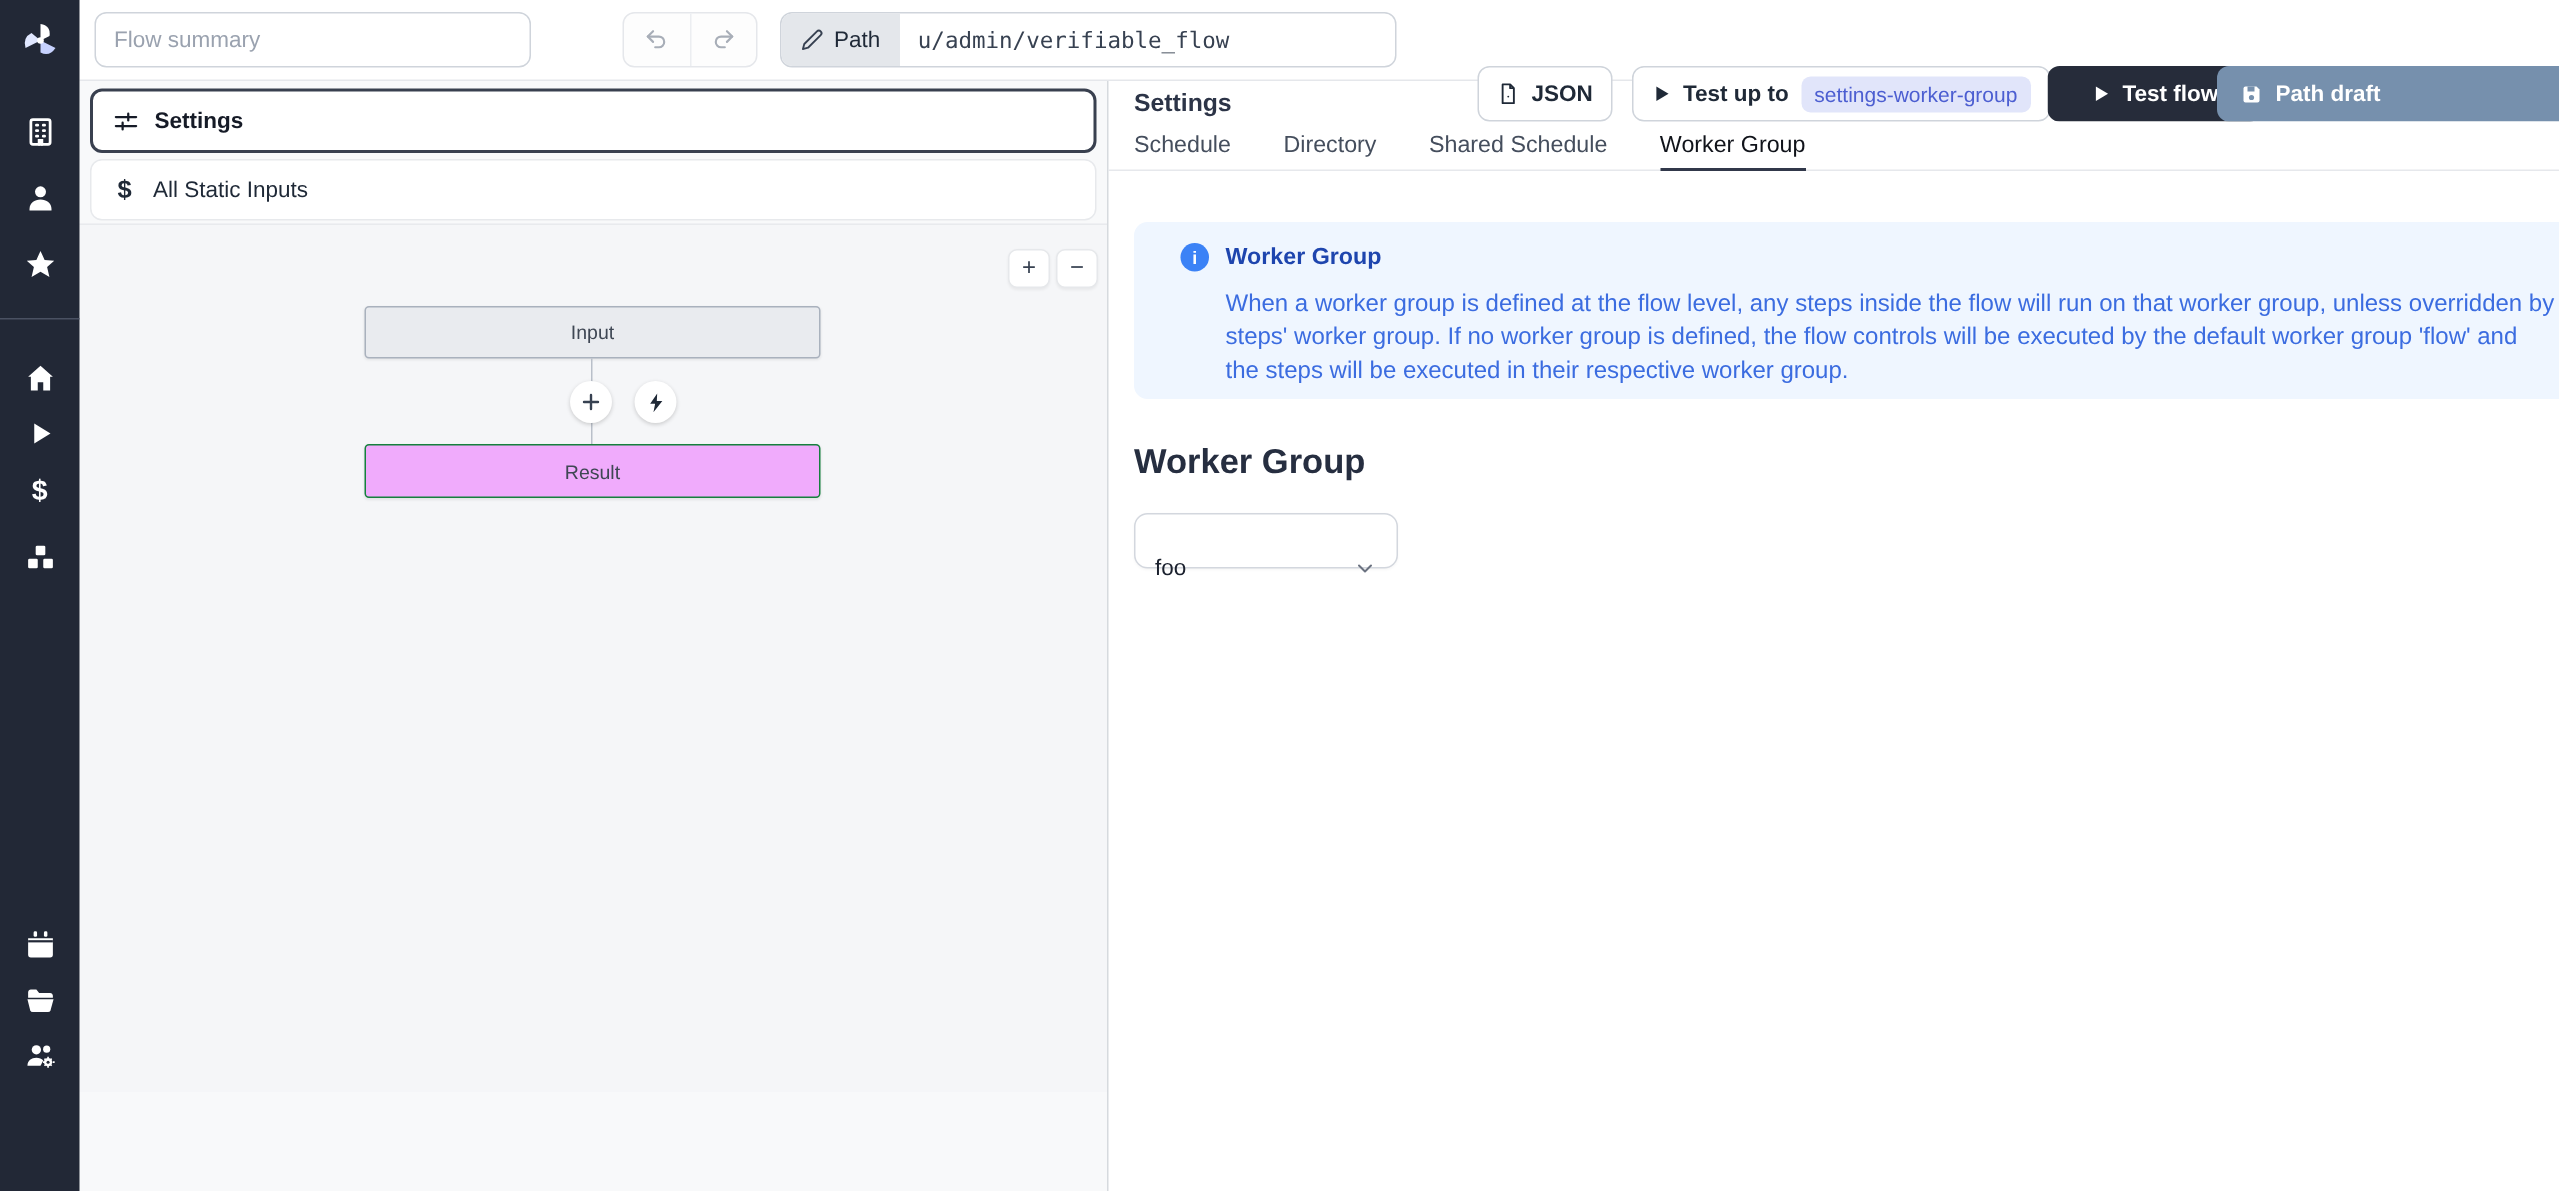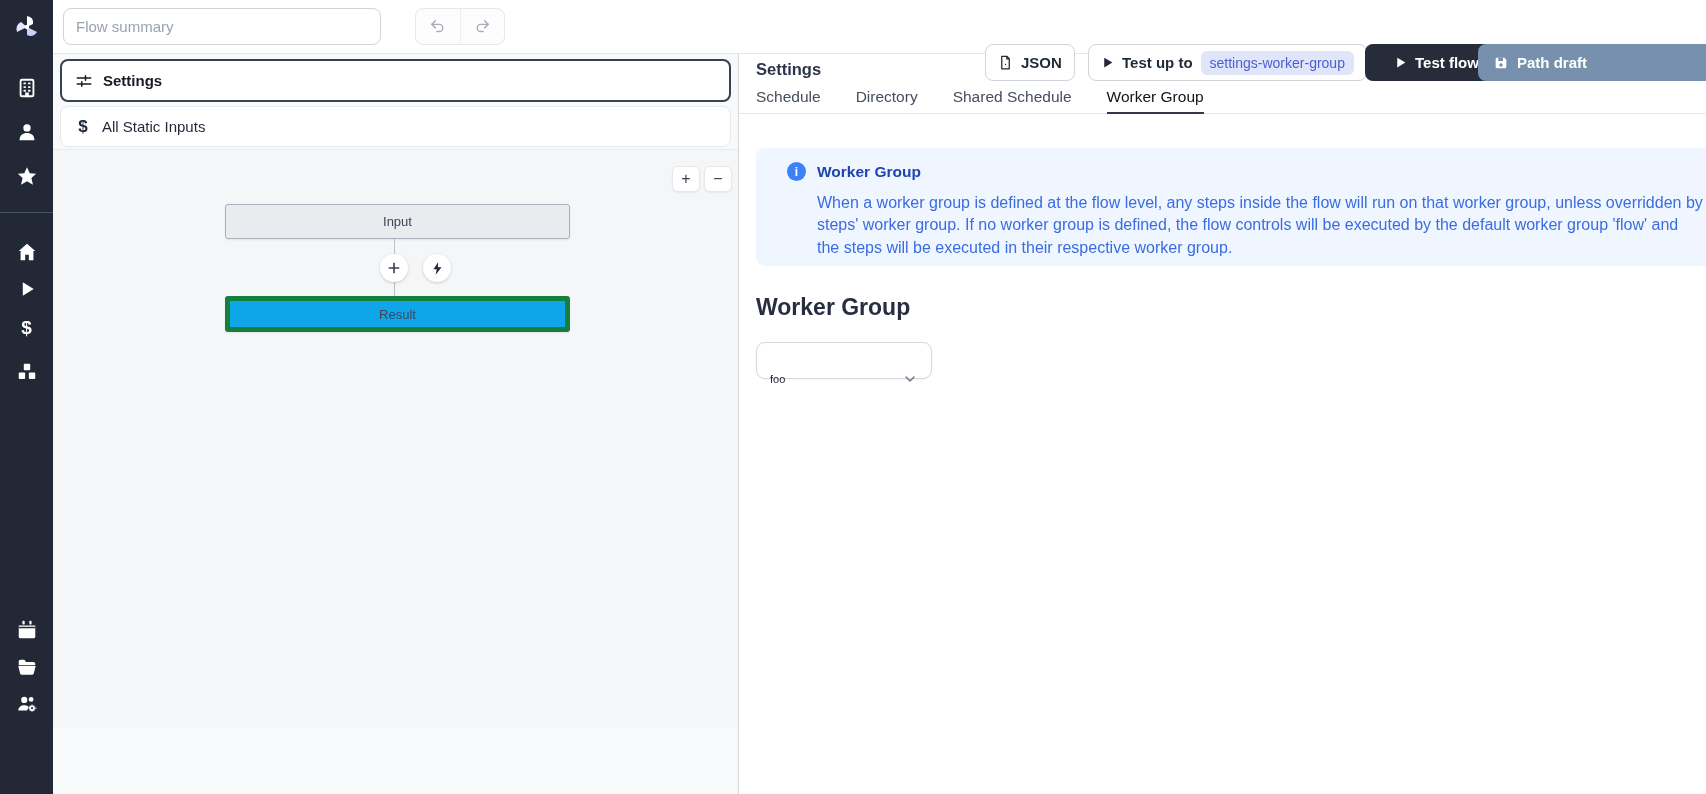--- a/index.html
+++ b/index.html
@@ -9,21 +9,21 @@
   
   .sidebar { position:absolute; left:0; top:0; width:53px; height:794px; background:#222836; z-index:30; }
   .logo { height:53px; display:flex; align-items:center; justify-content:center; cursor:pointer; }
   .sb-ic { position:absolute; left:0; width:53px; display:flex; justify-content:center; cursor:pointer; }
   .sb-sep { position:absolute; left:0; top:212px; width:53px; border-top:1px solid #48506100; background:#4a5162; height:1px; }
 
   
   .topbar { position:absolute; left:53px; top:0; width:1653px; height:54px; background:#fff;
     border-bottom:1px solid #e5e7eb; z-index:20; }
   .topbar > * { position:absolute; top:8px; height:37px; }
-  .summary-input { left:10px; width:318px; border:1px solid #cfd4db; border-radius:8px; padding:0 12px;
+  .summary-input { left:10px; width:291px; border:1px solid #cfd4db; border-radius:8px; padding:0 12px;
     font-size:15px; color:#111827; outline:none; background:#fff; }
   .summary-input::placeholder { color:#9aa2af; }
   .history { left:362px; width:90px; display:flex; border:1px solid #e5e7eb; border-radius:8px; background:#fdfdfd; overflow:hidden; }
   .history button { flex:1; border:none; background:transparent; display:flex; align-items:center; justify-content:center; cursor:pointer; }
   .history button + button { border-left:1px solid #eceef1; }
   .path-group { left:467px; display:flex; align-items:stretch; border:1px solid #cfd4db; border-radius:8px; overflow:hidden; background:#fff; }
   .path-chip { background:#e4e7eb; display:flex; align-items:center; gap:7px; padding:0 13px;
     font-weight:500; color:#1f2937; cursor:pointer; }
   .path-value { width:330px; display:flex; align-items:center; padding:0 12px;
     font-family:"DejaVu Sans Mono", monospace; font-size:15px; color:#374151; }
@@ -39,24 +39,24 @@
   .panel-divider { position:absolute; left:738px; top:54px; width:1px; height:740px; background:#d6dade; z-index:10; }
   .flow-item { position:absolute; left:7px; background:#fff; display:flex; align-items:center; padding:0 13px; gap:10px; cursor:pointer; }
   .fi-settings { top:5px; width:671px; height:43px; border:2px solid #39404f; border-radius:8px; font-weight:600; color:#161b27; }
   .fi-static { top:52px; width:671px; height:41px; border:1px solid #e7e9ec; border-radius:8px; font-weight:500; color:#1f2937; }
   .dollar-glyph { font-weight:700; font-size:17px; color:#1f2937; width:18px; text-align:center; }
 
   .canvas { position:absolute; left:0; top:95px; width:685px; height:579px; background:#f5f6f8; border-top:1px solid #e8eaed; }
   .zoom-btn { position:absolute; top:16px; width:28px; height:26px; background:#fff; border:1px solid #e6e8eb; border-radius:6px;
     box-shadow:0 1px 2px rgba(0,0,0,.06); display:flex; align-items:center; justify-content:center;
     font-size:16px; color:#374151; cursor:pointer; }
-  .node { position:absolute; left:172px; width:345px; display:flex; align-items:center; justify-content:center;
+  .node { position:absolute; left:190px; width:304px; display:flex; align-items:center; justify-content:center;
     font-size:13px; color:#3f4754; border-radius:3px; box-shadow:0 1px 2px rgba(0,0,0,.08); cursor:pointer; }
   .node-input { top:54px; height:35px; background:#e9ebef; border:1px solid #a9b1bd; }
-  .node-result { top:146px; height:36px; background:#0ea5e9; border:5px solid #15803d; }
+  .node-result { top:146px; height:36px; background:#f0abfc; border:1px solid #15803d; }
   .edge { position:absolute; left:341px; top:89px; width:1px; height:57px; background:#b9bfc9; }
   .node-act { position:absolute; top:104px; width:28px; height:28px; border-radius:50%; background:#fff;
     box-shadow:0 1px 3px rgba(0,0,0,.18); display:flex; align-items:center; justify-content:center; cursor:pointer; }
 
   
   .settings-panel { position:absolute; left:739px; top:54px; width:967px; height:740px; background:#fff; overflow:hidden; }
   .sp-title { position:absolute; left:17px; top:6px; font-size:16.5px; font-weight:700; color:#2c3447; }
   .tabs { position:absolute; left:0; top:34px; width:967px; height:26px; border-bottom:1px solid #e6e8ec;
     display:flex; gap:35px; padding-left:17px; }
   .tab { font-size:15.5px; color:#454e5d; padding-bottom:8px; cursor:pointer; white-space:nowrap; }
@@ -66,21 +66,21 @@
   .info-i { position:absolute; left:31px; top:14px; width:19px; height:19px; border-radius:50%; background:#3b82f6;
     color:#fff; font-size:12px; font-weight:700; display:flex; align-items:center; justify-content:center; }
   .info-title { position:absolute; left:61px; top:15px; font-size:15.5px; font-weight:600; color:#1e45ae; }
   .info-lines { position:absolute; left:61px; top:44px; }
   .info-lines div { font-size:16px; line-height:22.4px; color:#3b6ce0; white-space:nowrap; }
 
   .wg-heading { position:absolute; left:17px; top:240px; font-size:23px; font-weight:700; color:#262e40; }
   .wg-select { position:absolute; left:17px; top:288px; width:176px; height:37px; background:#fff;
     border:1px solid #d3d7de; border-radius:9px; box-shadow:0 1px 2px rgba(0,0,0,.04);
     display:flex; align-items:center; justify-content:space-between; padding:0 13px; cursor:pointer; }
-  .wg-select span { font-size:11px; color:#1b212e;margin-top:36px; }
+  .wg-select span { font-size:15px; color:#1b212e;margin-top:36px; }
 
   svg { display:block; }
 </style>
 </head>
 <body>
 
 <div class="sidebar">
   <div class="logo">
     <svg width="28" height="28" viewBox="0 0 28 28">
       <path d="M14 14 L14 3 Q21 4 20 11 Z" fill="#ffffff"></path>
@@ -172,20 +172,31 @@
     <button>
       <span>
         <svg width="17" height="17" viewBox="0 0 24 24" fill="none" stroke="#a8aeb8" stroke-width="2" stroke-linecap="round" stroke-linejoin="round">
           <path d="M15 14l5-5-5-5"></path>
             <path d="M20 9H9.5a5 5 0 0 0 0 10H13"></path>
         </svg>
       </span>
     </button>
   </div>
 
+  <div class="path-group">
+    <div class="path-chip">
+      <span>
+        <svg width="15" height="15" viewBox="0 0 24 24" fill="none" stroke="#374151" stroke-width="2" stroke-linecap="round" stroke-linejoin="round">
+          <path d="M17 3a2.8 2.8 0 1 1 4 4L7.5 20.5 2 22l1.5-5.5z"></path>
+        </svg>
+      </span>
+      <span>Path</span>
+    </div>
+    <div class="path-value">u/admin/verifiable_flow</div>
+  </div>
 
   <button class="btn btn-json">
     <span>
       <svg width="15" height="15" viewBox="0 0 24 24" fill="none" stroke="#1f2937" stroke-width="2" stroke-linejoin="round">
         <path d="M6 2h8l4 4v16H6z"></path>
           <path d="M14 2v4h4"></path>
           <circle cx="12" cy="15" r="1" fill="#1f2937" stroke="none"></circle>
       </svg>
     </span>
     <span>JSON</span>

